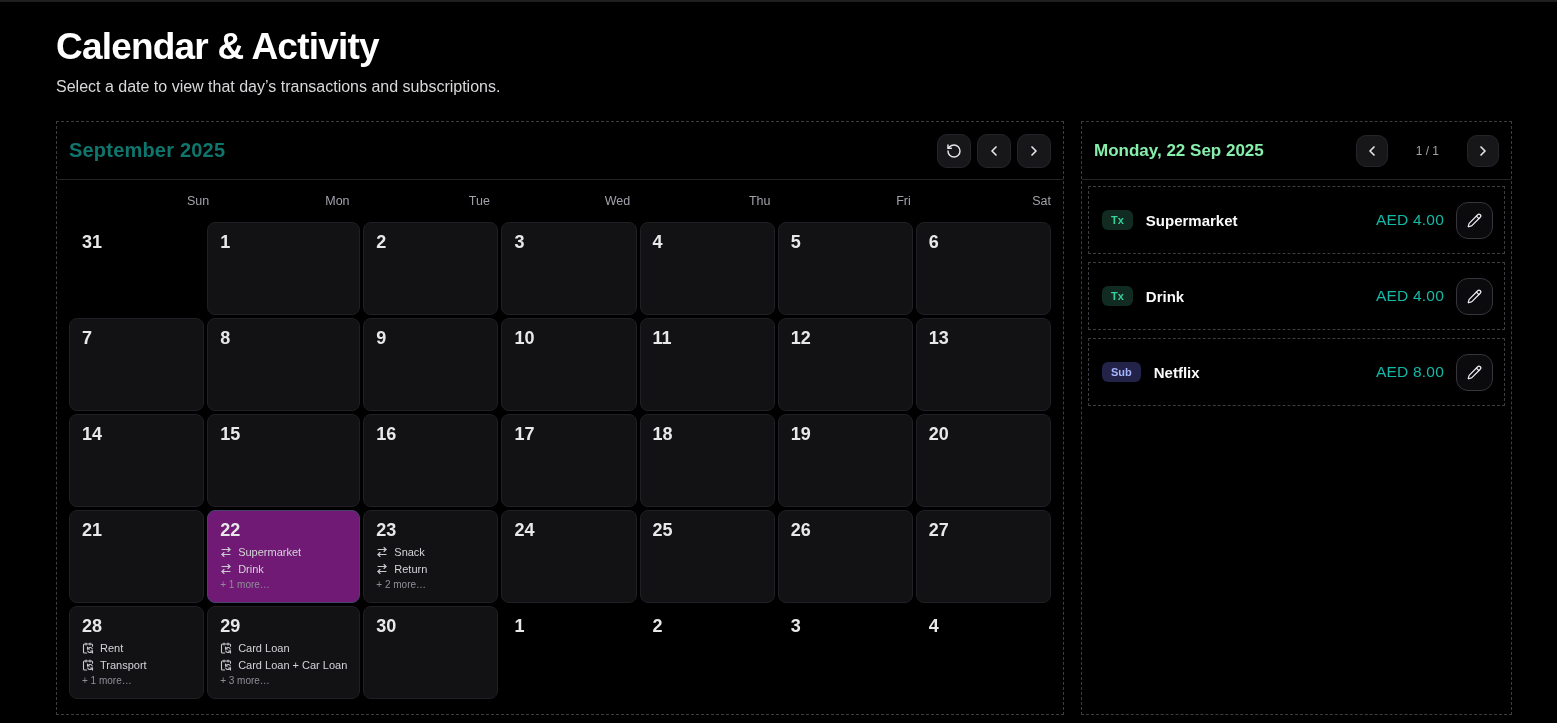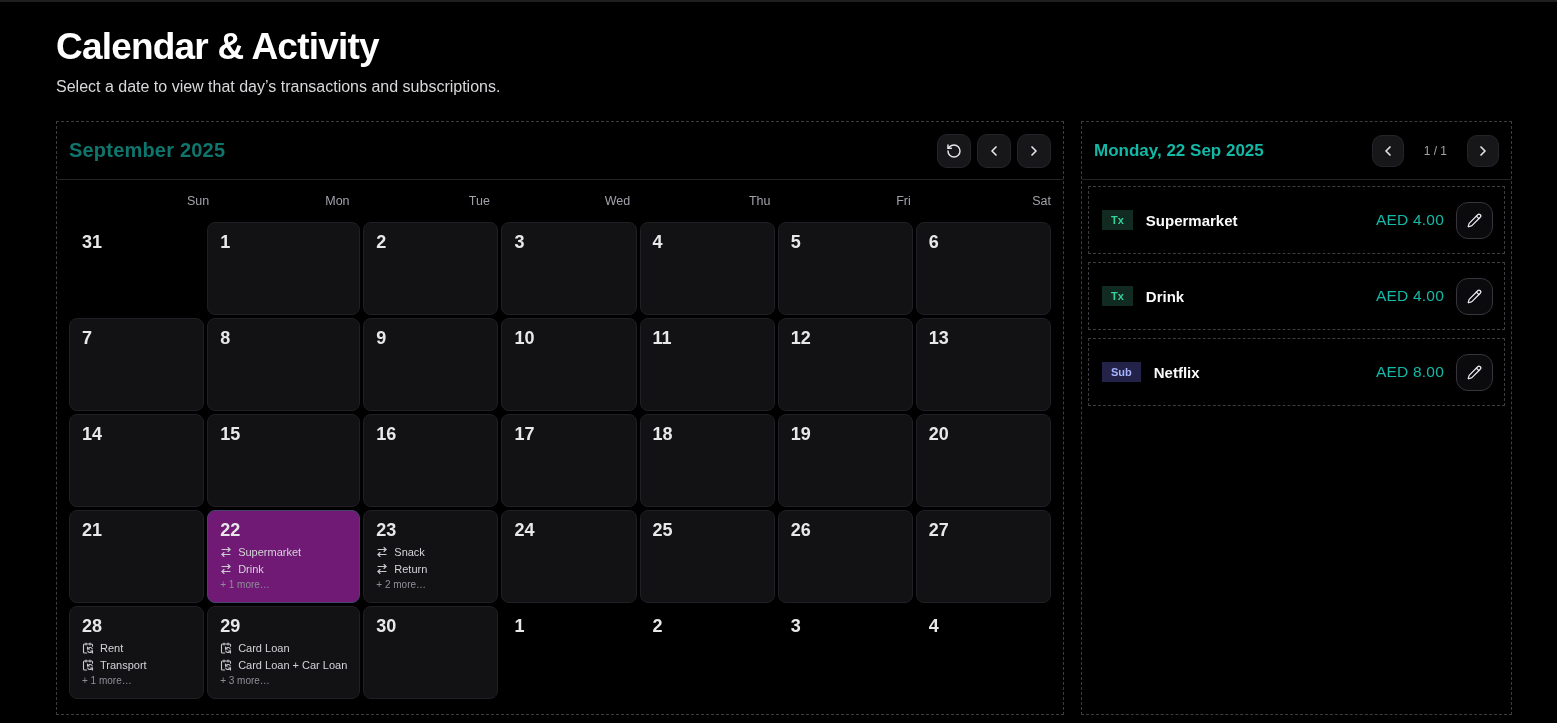--- a/index.html
+++ b/index.html
@@ -13,46 +13,46 @@
 
   .layout { display:flex; gap:17px; margin-top:25px; }
 
   .panel { border:1px dashed #3c3c42; height:594px; background:#000; }
   .cal-panel { width:1008px; }
   .day-panel { width:431px; }
 
   .panel-header { height:58px; display:flex; align-items:center; justify-content:space-between;
                   padding:0 12px; border-bottom:1px solid #232328; }
   .month-title { font-size:20px; font-weight:700; color:#0f766e; letter-spacing:0.2px; }
-  .day-title { font-size:17px; font-weight:700; color:#14b8a6; }
+  .day-title { font-size:17px; font-weight:700; color:#86efac; }
 
   .nav-group { display:flex; align-items:center; gap:6px; }
   .nav-btn { width:34px; height:34px; border-radius:10px; background:#17171a; border:1px solid #242429;
              color:#e6e6ea; display:flex; align-items:center; justify-content:center; cursor:pointer; }
   .nav-btn svg { width:16px; height:16px; }
   .day-nav { gap:0; }
   .day-nav .nav-btn { width:32px; height:32px; }
-  .page-indicator { font-size:12px; color:#a1a1aa; margin:0 20px; }
+  .page-indicator { font-size:12px; color:#a1a1aa; margin:0 28px; }
 
   .weekday-row { display:grid; grid-template-columns:repeat(7,1fr); padding:14px 12px 6px; }
   .weekday { text-align:right; font-size:12.5px; color:#a1a1aa; }
 
   .cal-grid { display:grid; grid-template-columns:repeat(7,1fr); gap:3px; padding:8px 12px 10px; }
   .day-cell { height:93px; border-radius:8px; padding:9px 12px; border:1px solid transparent; cursor:pointer; }
   .day-cell.in { background:#121215; border-color:#1f1f24; }
   .day-cell.selected { background:#701a75; border-color:var(--selected-day-border,#45456e); }
   .day-num { font-size:18px; font-weight:700; color:#e8e8ea; }
   .day-event { display:flex; align-items:center; gap:6px; margin-top:5px; color:#d4d4d8;
                font-size:11px; white-space:nowrap; overflow:hidden; }
   .day-event svg { width:12px; height:12px; flex:none; color:#c9c9d0; }
   .day-more { margin-top:4px; font-size:10px; color:#8f8f97; }
 
   .items { padding:6px; display:flex; flex-direction:column; gap:8px; }
   .item { height:68px; border:1px dashed #3c3c42; display:flex; align-items:center; padding:0 11px 0 13px; }
-  .badge { font-size:11px; font-weight:700; padding:4px 9px; border-radius:0; }
+  .badge { font-size:11px; font-weight:700; padding:4px 9px; border-radius:6px; }
   .badge.tx  { background:var(--tx-badge-bg,#112b22); color:var(--tx-badge-text,#34d399); }
   .badge.sub { background:var(--sub-badge-bg,#232349); color:var(--sub-badge-text,#a5b4fc); }
   .item-label { margin-left:13px; font-size:15px; font-weight:700; color:#fafafa; }
   .item-amount { margin-left:auto; font-size:15.5px; color:#14b8a6; letter-spacing:0.2px; }
   .edit-btn { width:37px; height:37px; margin-left:12px; border-radius:12px; background:#0b0b0e;
               border:1px solid #35353b; color:#ececf0; display:flex; align-items:center;
               justify-content:center; cursor:pointer; flex:none; }
   .edit-btn svg { width:15px; height:15px; }
 </style>
 </head>

